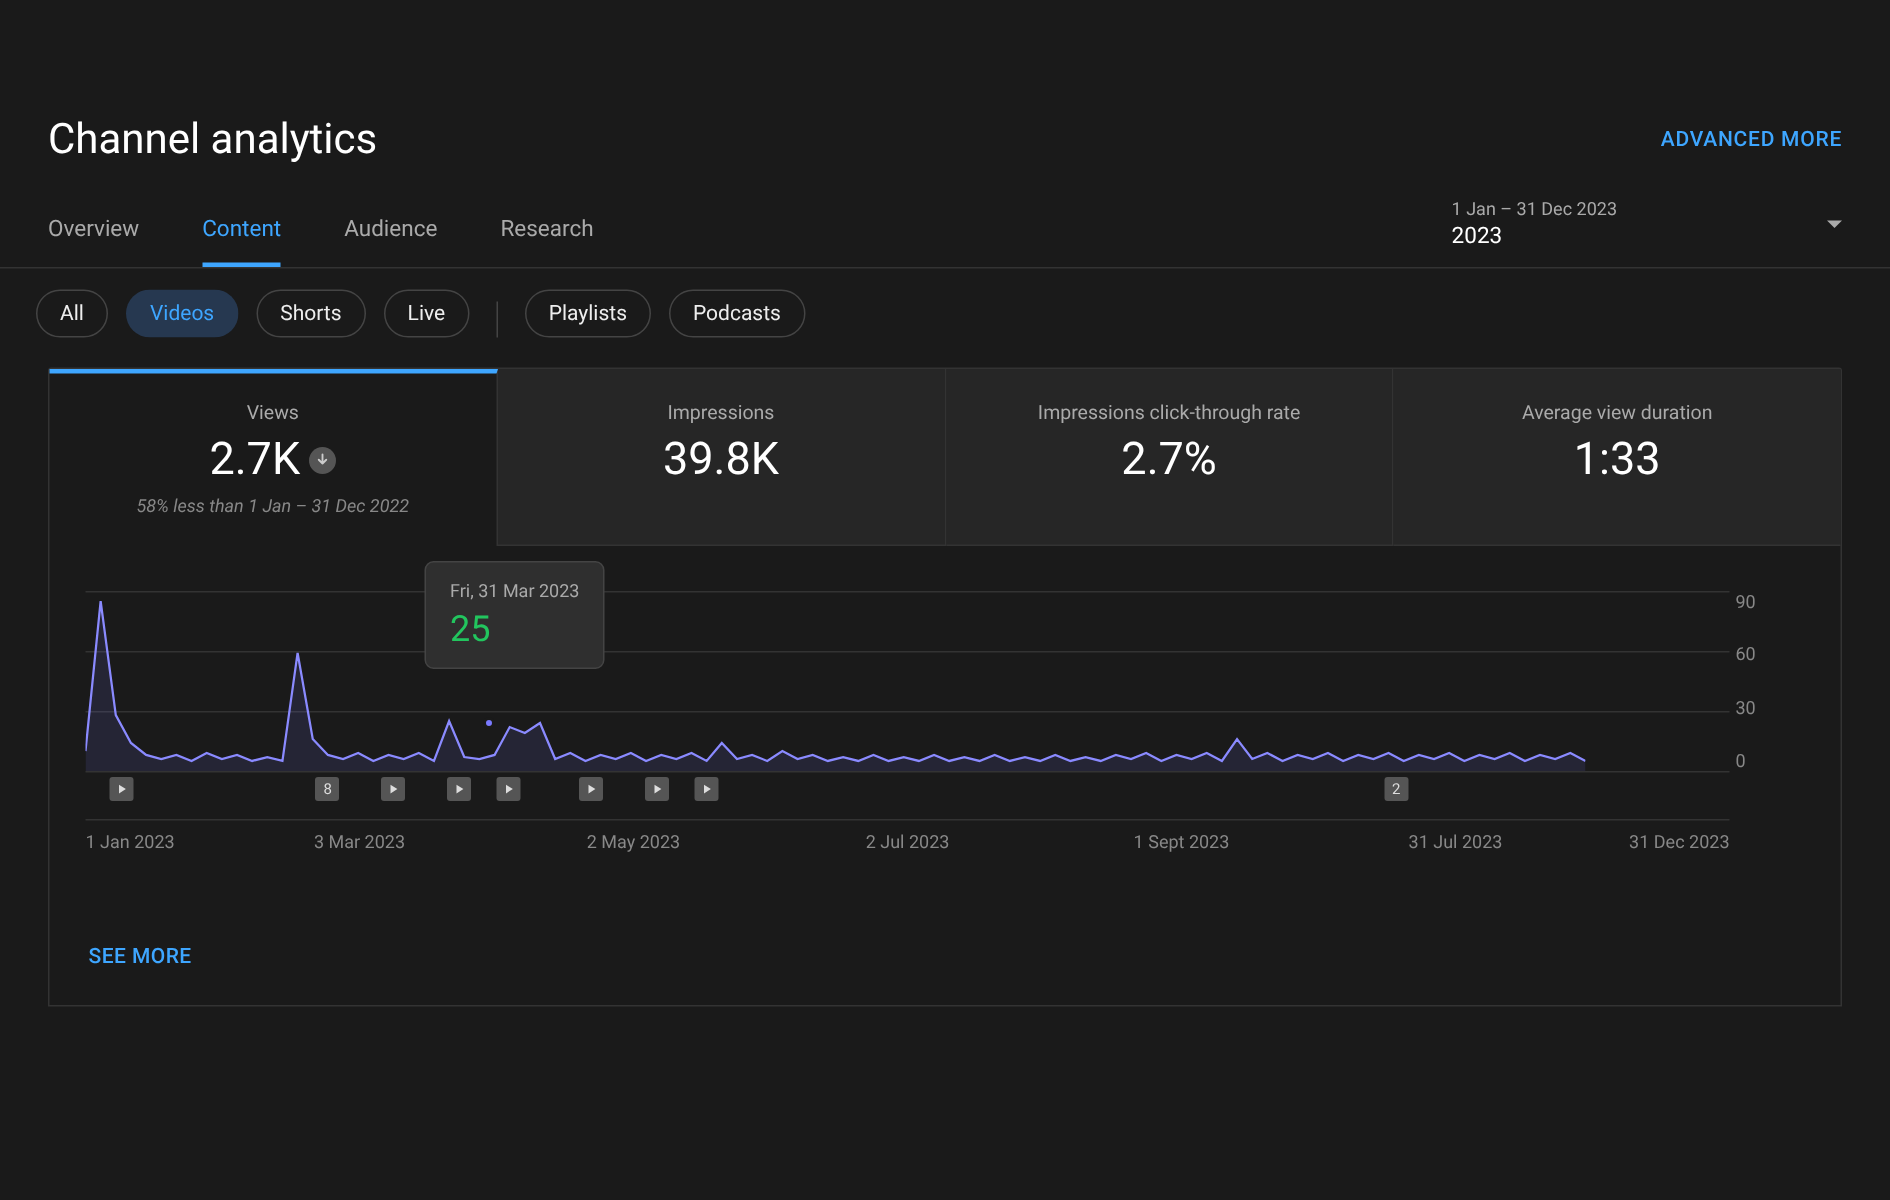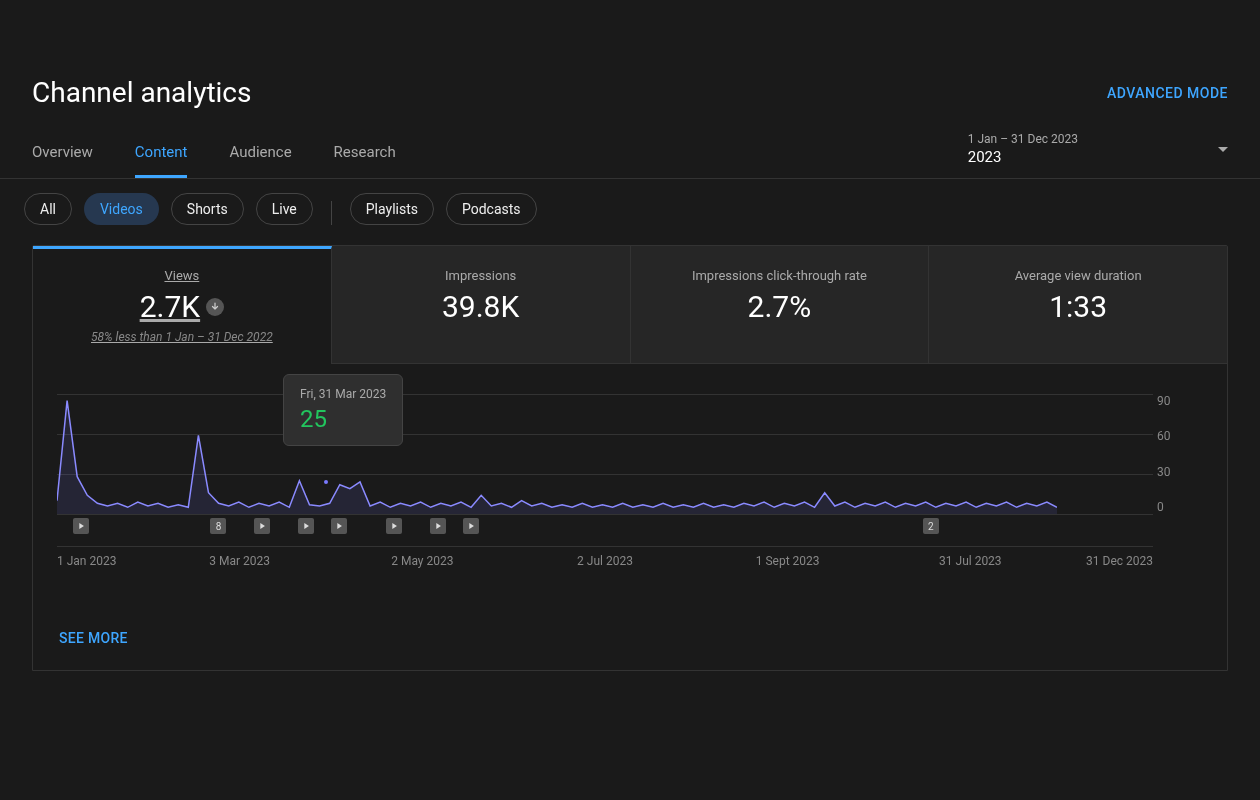--- a/index.html
+++ b/index.html
@@ -18,21 +18,21 @@
   .date-year { font-size: 15px; color: #fff; }
   .dropdown-arrow { width: 0; height: 0; border-left: 5px solid transparent; border-right: 5px solid transparent; border-top: 5px solid #aaa; }
   .chips-row { display: flex; align-items: flex-end; gap: 12px; padding: 14px 0 20px; margin-left: -8px; }
   .chip { padding: 7px 15px; border-radius: 18px; font-size: 14px; color: #eee; border: 1px solid #444; background: transparent; cursor: pointer; }
   .chip.active { background: #263850; color: #3ea6ff; border-color: transparent; }
   .divider { width: 1px; height: 24px; background: #444; margin: 0 6px; }
   .metrics-card { border: 1px solid #333; border-radius: 2px 2px 0 0; }
   .metrics-row { display: flex; }
   .metric { flex: 1; padding: 22px 16px 20px; text-align: center; border-right: 1px solid #333; border-bottom: 1px solid #333; cursor: pointer; background: #262626; }
   .metric:last-child { border-right: none; }
-  .metric.active { border-top: 3px solid #3ea6ff; padding-top: 19px; background: transparent; border-bottom: none; text-decoration: underline; }
+  .metric.active { border-top: 3px solid #3ea6ff; padding-top: 19px; background: transparent; border-bottom: none; }
   .metric-label { font-size: 13px; color: #aaa; margin-bottom: 6px; }
   .metric-value-row { display: flex; justify-content: center; align-items: center; gap: 6px; }
   .metric-value { font-size: 30px; color: #fff; font-weight: 400; }
   .down-arrow-circle { width: 18px; height: 18px; border-radius: 50%; background: #555; display: inline-flex; align-items: center; justify-content: center; }
   .down-arrow-circle svg { width: 12px; height: 12px; fill: #ccc; }
   .metric-compare { font-size: 12px; color: #888; margin-top: 6px; font-style: italic; }
   .chart-area { padding: 30px 24px 18px; position: relative; }
   .chart-wrap { position: relative; height: 200px; }
   .y-labels { position: absolute; right: 16px; top: 0; height: 120px; display: flex; flex-direction: column; justify-content: space-between; font-size: 12px; color: #888; text-align: left; width: 30px; }
   .gridlines { position: absolute; left: 0; right: 50px; top: 0; height: 120px; }
@@ -50,21 +50,21 @@
   .x-label { position: absolute; font-size: 12px; color: #888; transform: translateX(-50%); }
   .see-more { color: #3ea6ff; font-size: 14px; font-weight: 500; padding: 18px 26px 24px; cursor: pointer; letter-spacing: 0.3px; }
   .hover-point { position: absolute; width: 8px; height: 8px; border-radius: 50%; background: #7a7aff; border: 2px solid #1a1a1a; }
 </style>
 </head>
 <body>
 
 <div class="page">
   <div class="header">
     <div class="title">Channel analytics</div>
-    <div class="adv-mode">ADVANCED MODE</div>
+    <div class="adv-mode">ADVANCED MORE</div>
   </div>
 
   <div class="subheader">
     <div class="tabs" id="tabs-container">
         <div class="tab">Overview</div>
         <div class="tab active">Content</div>
         <div class="tab">Audience</div>
         <div class="tab">Research</div>
       </div>
     <div class="date-picker">

